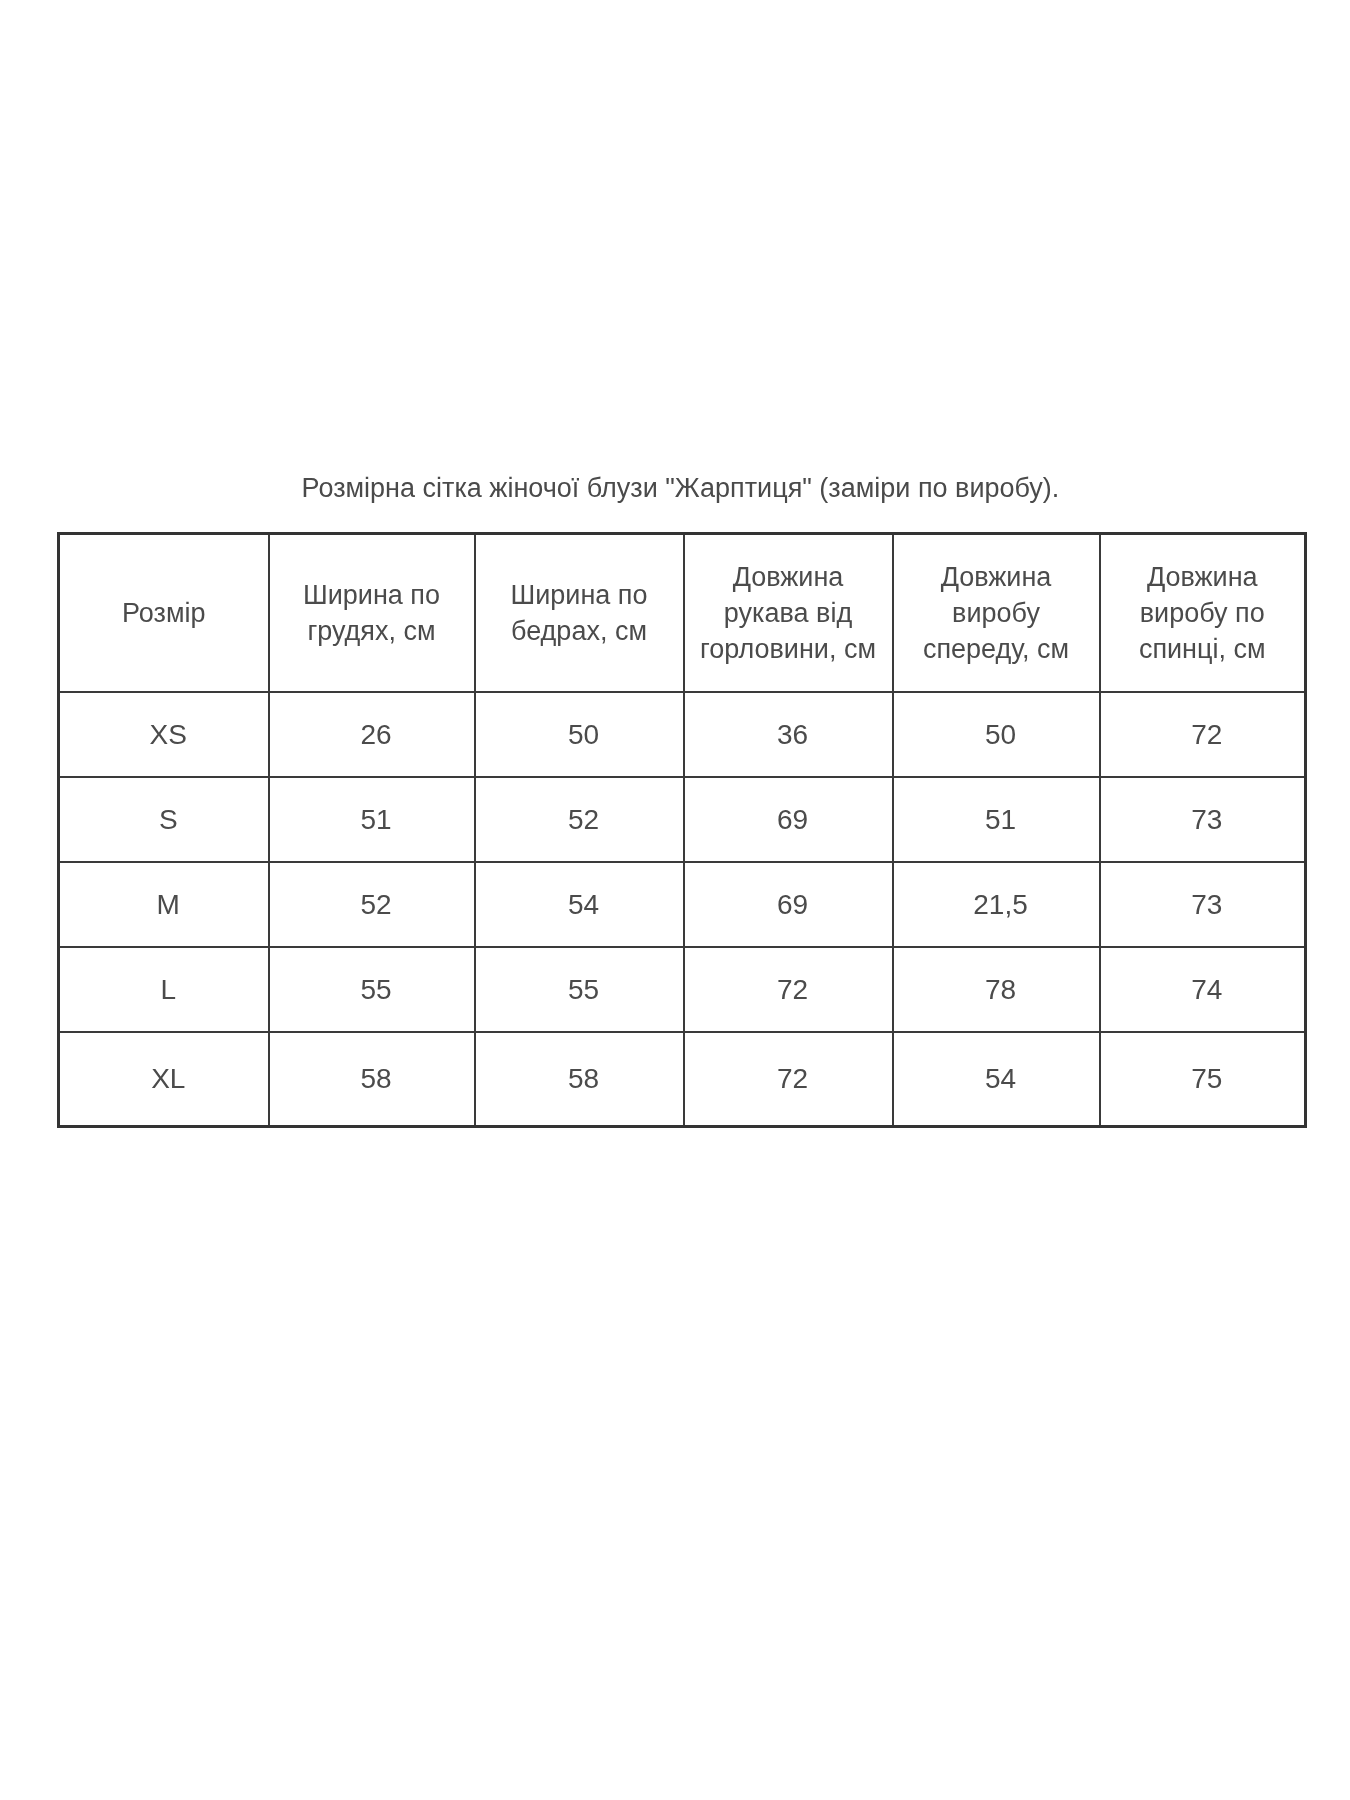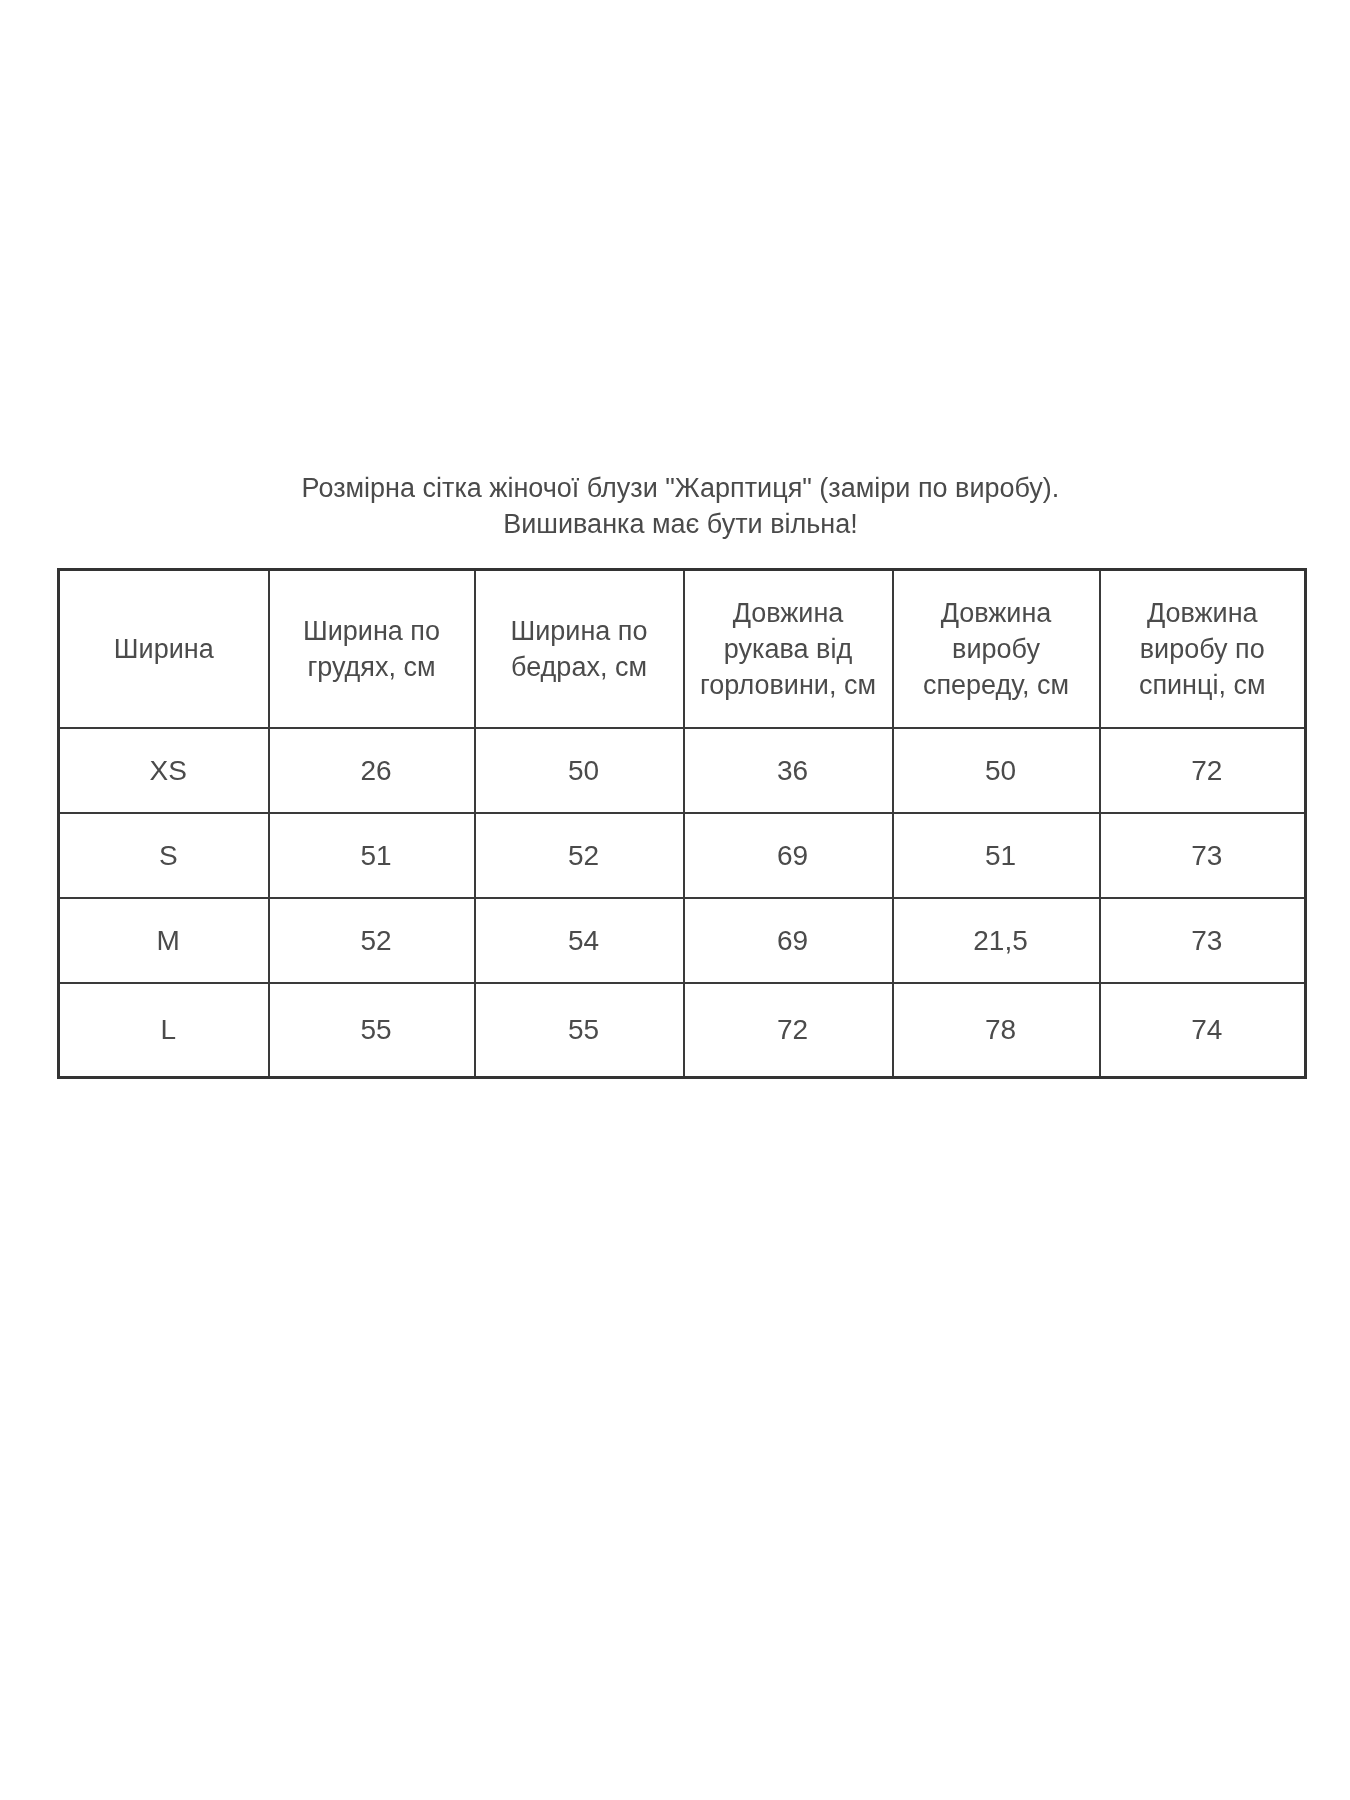--- a/index.html
+++ b/index.html
@@ -61,35 +61,34 @@
     height: 92px;
   }
 </style>
 </head>
 <body>
 
 <div class="content-wrap">
 
   <div class="chart-title">
     <span class="title-line">Розмірна сітка жіночої блузи "Жарптиця" (заміри по виробу).</span>
-    <span class="title-line">Вишиванка має бути вільна!</span>
   </div>
 
   <table class="size-table">
     <colgroup>
       <col style="width:210px">
       <col style="width:206px">
       <col style="width:209px">
       <col style="width:209px">
       <col style="width:207px">
       <col style="width:206px">
     </colgroup>
     <thead>
       <tr>
-        <th>Ширина</th>
+        <th>Розмір</th>
         <th>Ширина по
 грудях, см</th>
         <th>Ширина по
 бедрах, см</th>
         <th>Довжина
 рукава від
 горловини, см</th>
         <th>Довжина
 виробу
 спереду, см</th>
@@ -124,16 +123,24 @@
         <td>73</td>
       </tr>
       <tr>
         <td>L</td>
         <td>55</td>
         <td>55</td>
         <td>72</td>
         <td>78</td>
         <td>74</td>
       </tr>
+      <tr>
+        <td>XL</td>
+        <td>58</td>
+        <td>58</td>
+        <td>72</td>
+        <td>54</td>
+        <td>75</td>
+      </tr>
     </tbody>
   </table>
 
 </div>
 
 </body></html>

